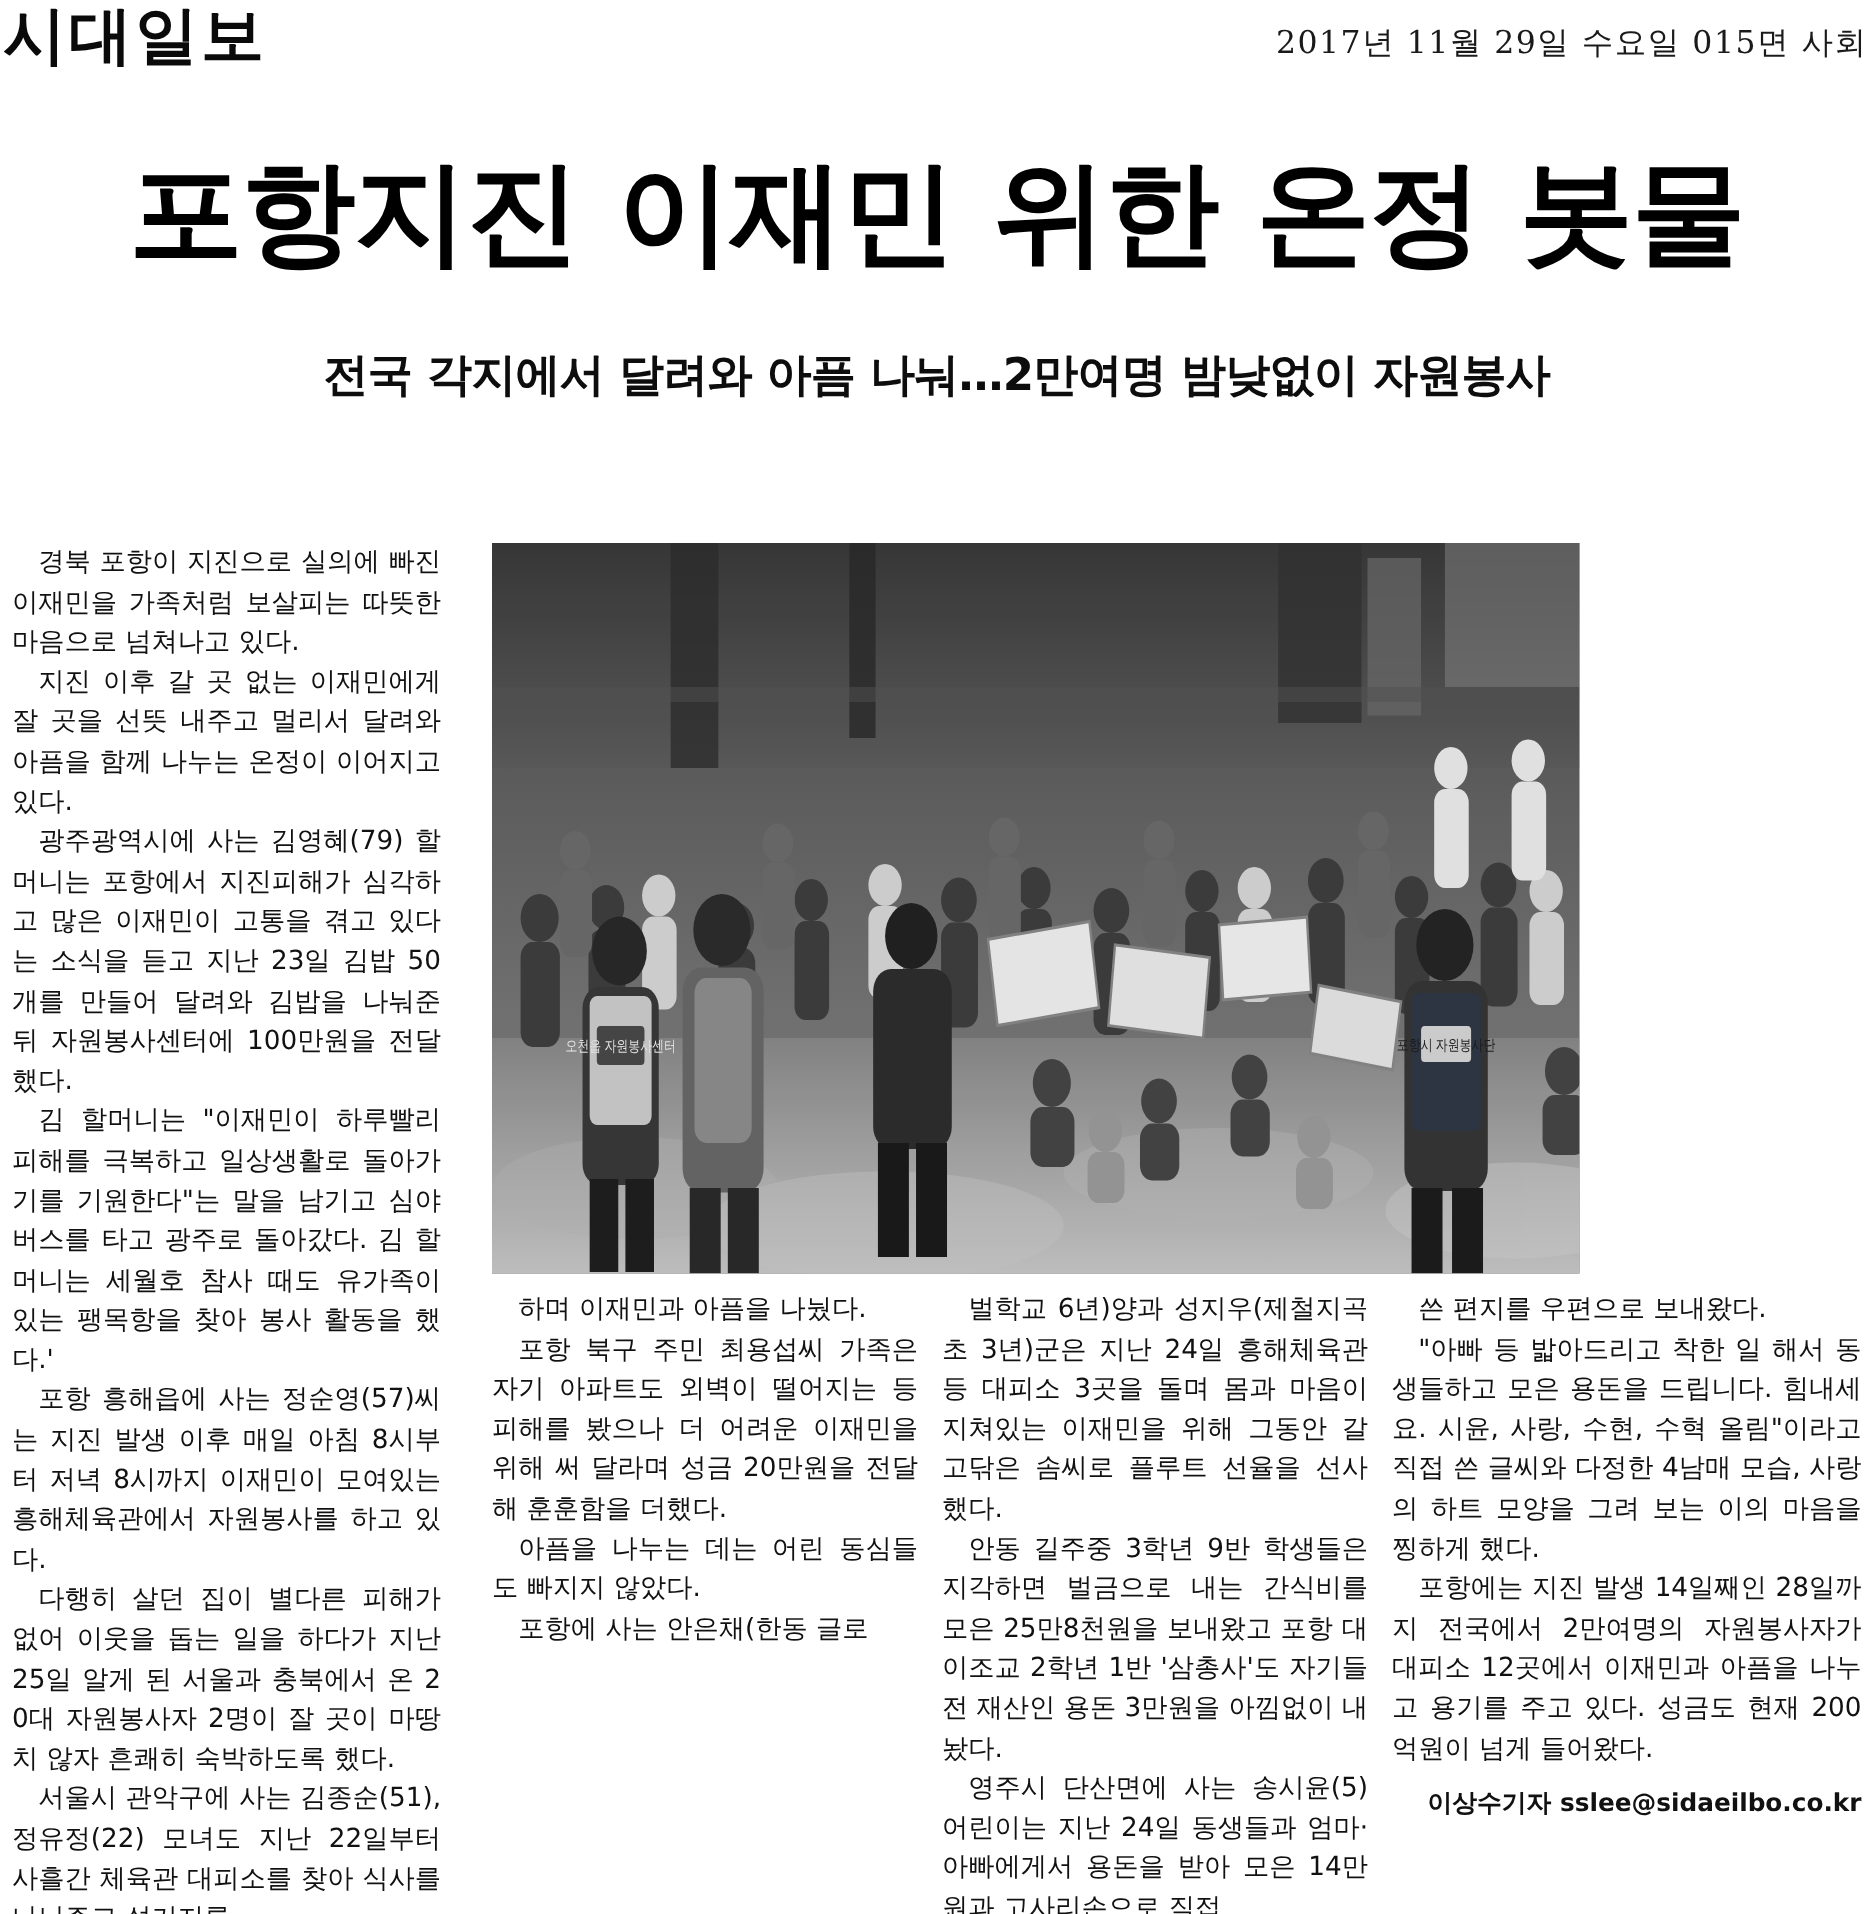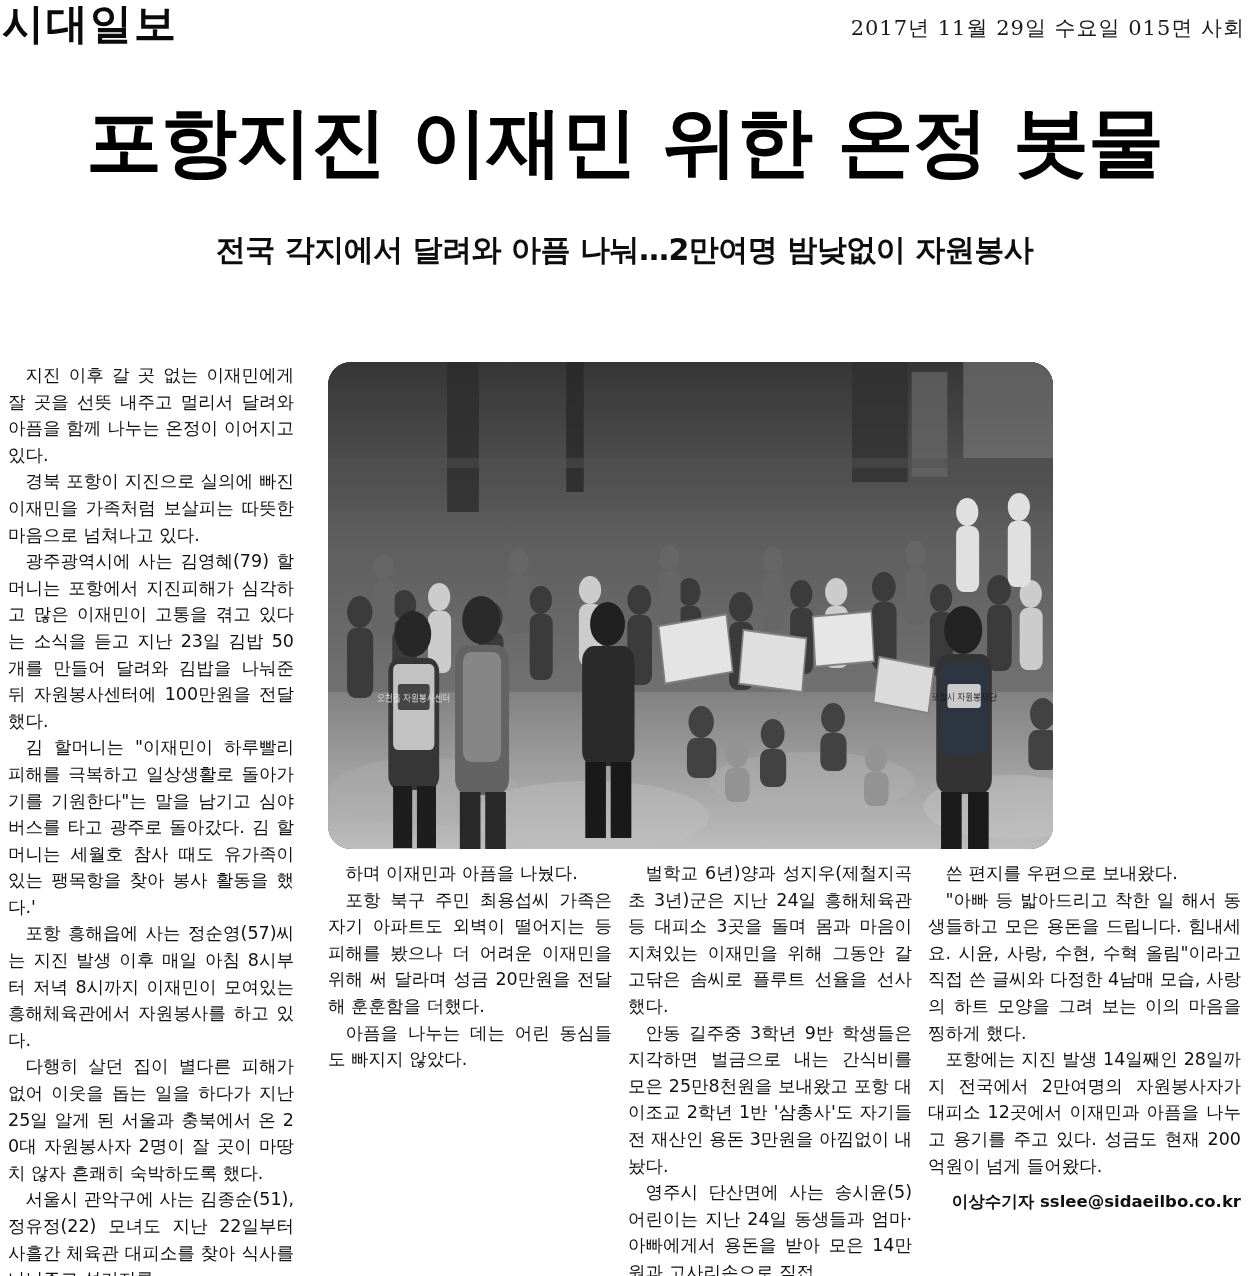--- a/index.html
+++ b/index.html
@@ -89,21 +89,20 @@
 
   
   .photo-wrap {
     position: absolute;
     left: 328px;
     top: 362px;
     width: 725px;
     height: 487px;
     overflow: hidden;
     background: #737373;
-    border-radius: 23px;
   }
   .photo {
     width: 100%;
     height: 100%;
     display: block;
   }
 
   .lower-cols {
     position: absolute;
     left: 328px;
@@ -295,34 +294,35 @@
           <rect x="500" y="406" width="31" height="34" rx="9"></rect>
         <circle cx="690" cy="396" r="14"></circle>
           <rect x="675" y="410" width="31" height="34" rx="9"></rect>
       </g>
 
       <rect x="0" y="0" width="913" height="487" fill="#000" opacity="0.06"></rect>
     </svg>
   </div>
 
   <div class="col col-1 col-1-block">
+    <p>경북 포항이 지진으로 실의에 빠진 이재민을 가족처럼 보살피는 따뜻한 마음으로 넘쳐나고 있다.</p>
     <p>지진 이후 갈 곳 없는 이재민에게 잘 곳을 선뜻 내주고 멀리서 달려와 아픔을 함께 나누는 온정이 이어지고 있다.</p>
-    <p>경북 포항이 지진으로 실의에 빠진 이재민을 가족처럼 보살피는 따뜻한 마음으로 넘쳐나고 있다.</p>
     <p>광주광역시에 사는 김영혜(79) 할머니는 포항에서 지진피해가 심각하고 많은 이재민이 고통을 겪고 있다는 소식을 듣고 지난 23일 김밥 50개를 만들어 달려와 김밥을 나눠준 뒤 자원봉사센터에 100만원을 전달했다.</p>
     <p>김 할머니는 "이재민이 하루빨리 피해를 극복하고 일상생활로 돌아가기를 기원한다"는 말을 남기고 심야버스를 타고 광주로 돌아갔다. 김 할머니는 세월호 참사 때도 유가족이 있는 팽목항을 찾아 봉사 활동을 했다.'</p>
     <p>포항 흥해읍에 사는 정순영(57)씨는 지진 발생 이후 매일 아침 8시부터 저녁 8시까지 이재민이 모여있는 흥해체육관에서 자원봉사를 하고 있다.</p>
     <p>다행히 살던 집이 별다른 피해가 없어 이웃을 돕는 일을 하다가 지난 25일 알게 된 서울과 충북에서 온 20대 자원봉사자 2명이 잘 곳이 마땅치 않자 흔쾌히 숙박하도록 했다.</p>
     <p>서울시 관악구에 사는 김종순(51), 정유정(22) 모녀도 지난 22일부터 사흘간 체육관 대피소를 찾아 식사를 나눠주고 설거지를</p>
   </div>
 
   <div class="lower-cols">
     <div class="col col-2">
       <p>하며 이재민과 아픔을 나눴다.</p>
       <p>포항 북구 주민 최용섭씨 가족은 자기 아파트도 외벽이 떨어지는 등 피해를 봤으나 더 어려운 이재민을 위해 써 달라며 성금 20만원을 전달해 훈훈함을 더했다.</p>
       <p>아픔을 나누는 데는 어린 동심들도 빠지지 않았다.</p>
+      <p>포항에 사는 안은채(한동 글로</p>
     </div>
     <div class="col col-3">
       <p>벌학교 6년)양과 성지우(제철지곡초 3년)군은 지난 24일 흥해체육관 등 대피소 3곳을 돌며 몸과 마음이 지쳐있는 이재민을 위해 그동안 갈고닦은 솜씨로 플루트 선율을 선사했다.</p>
       <p>안동 길주중 3학년 9반 학생들은 지각하면 벌금으로 내는 간식비를 모은 25만8천원을 보내왔고 포항 대이조교 2학년 1반 '삼총사'도 자기들 전 재산인 용돈 3만원을 아낌없이 내놨다.</p>
       <p>영주시 단산면에 사는 송시윤(5) 어린이는 지난 24일 동생들과 엄마·아빠에게서 용돈을 받아 모은 14만원과 고사리손으로 직접</p>
     </div>
     <div class="col col-4">
       <p>쓴 편지를 우편으로 보내왔다.</p>
       <p>"아빠 등 밟아드리고 착한 일 해서 동생들하고 모은 용돈을 드립니다. 힘내세요. 시윤, 사랑, 수현, 수혁 올림"이라고 직접 쓴 글씨와 다정한 4남매 모습, 사랑의 하트 모양을 그려 보는 이의 마음을 찡하게 했다.</p>
       <p>포항에는 지진 발생 14일째인 28일까지 전국에서 2만여명의 자원봉사자가 대피소 12곳에서 이재민과 아픔을 나누고 용기를 주고 있다. 성금도 현재 200억원이 넘게 들어왔다.</p>

